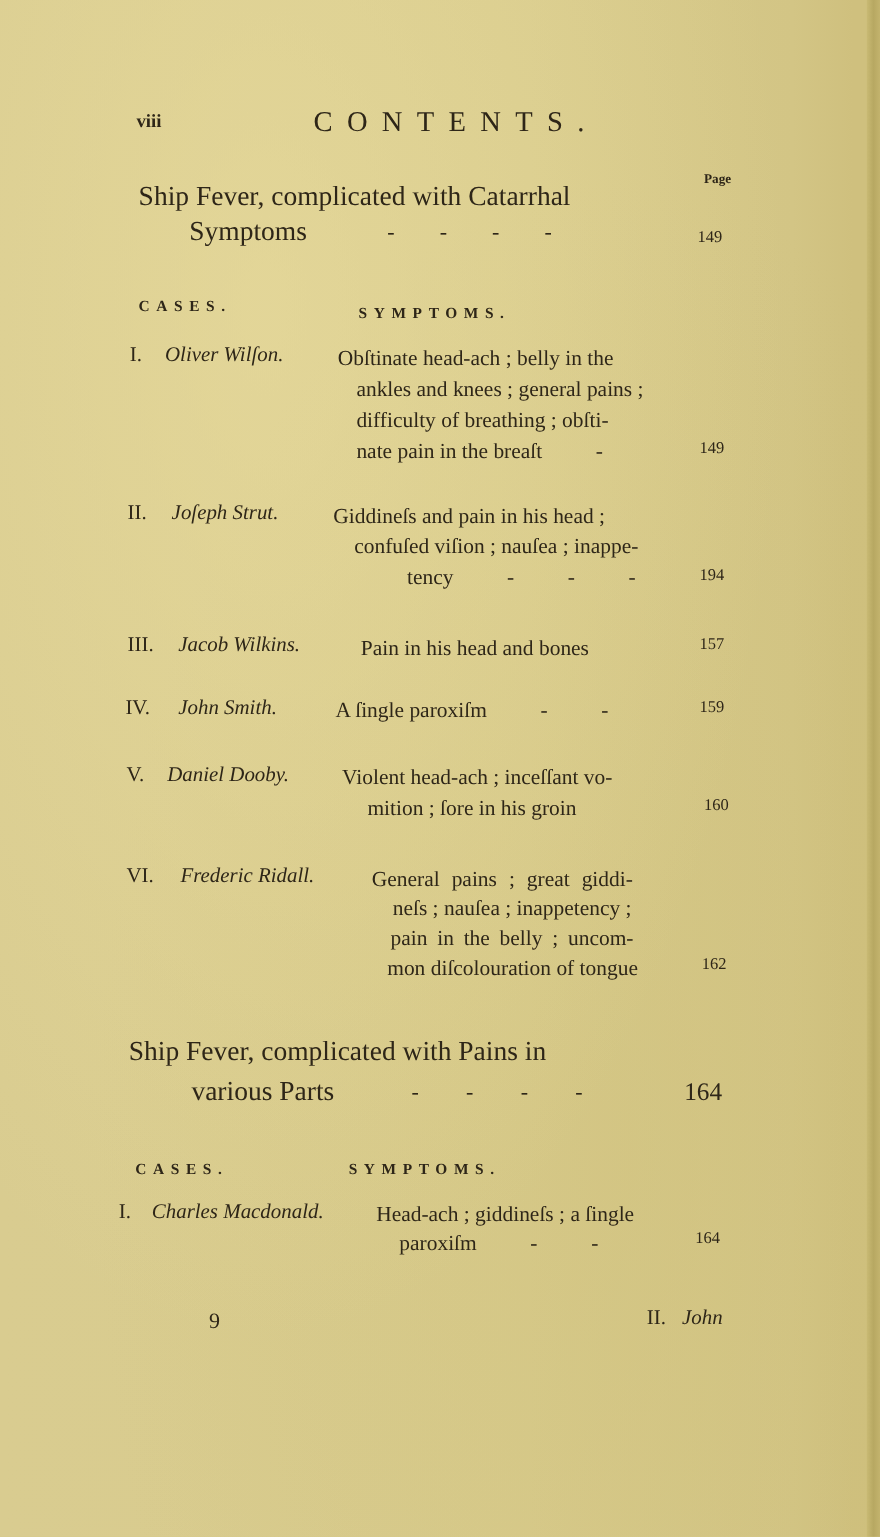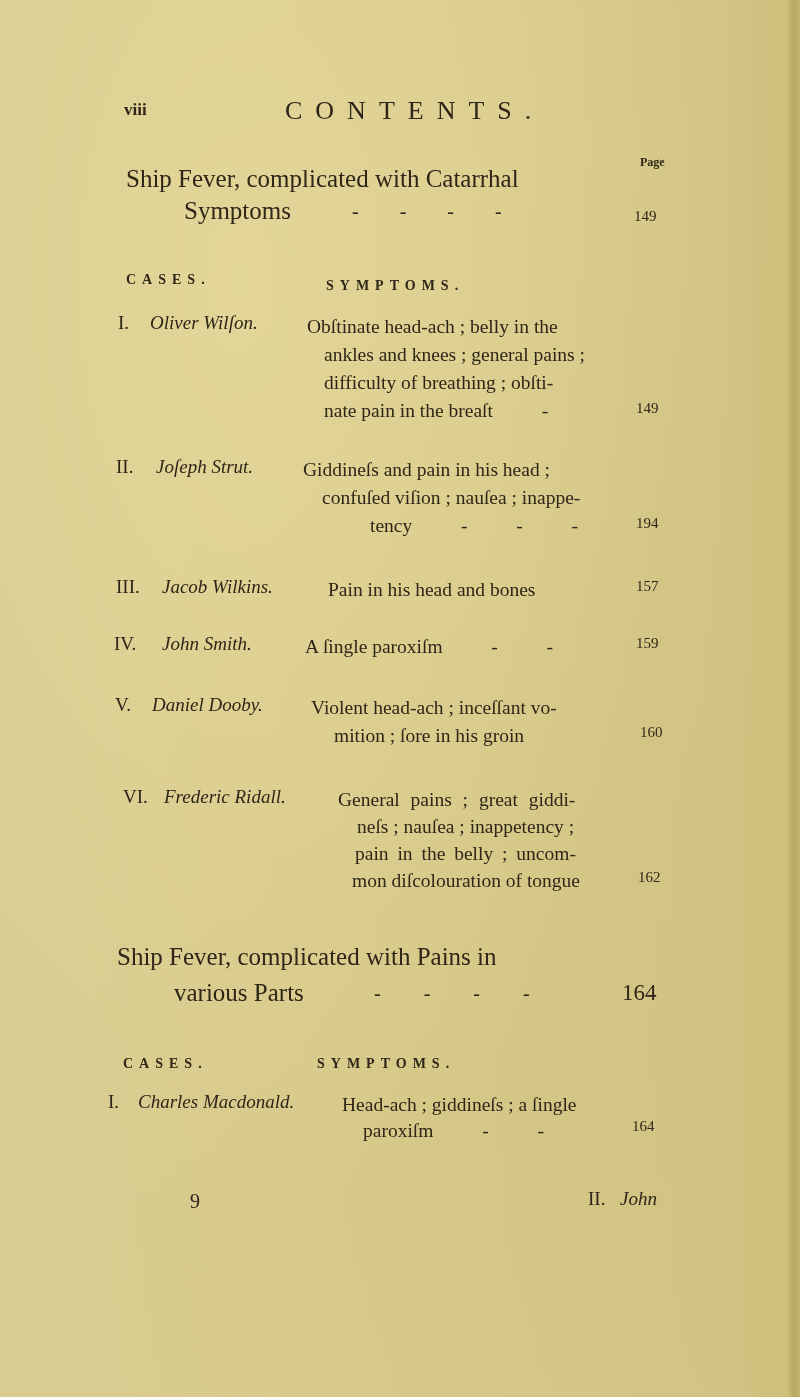--- a/index.html
+++ b/index.html
@@ -33,21 +33,21 @@
 <body>
 
 <div class="edge"></div>
 
 <span class="abs folio">viii</span>
 <span class="abs running-head">CONTENTS.</span>
 <span class="abs page-label">Page</span>
 
 <div>
   <span class="abs section-title" style="left:126px; top:164px;">Ship Fever, complicated with Catarrhal</span>
-  <span class="abs section-title" style="left:172px; top:196px;margin-left:12px;">Symptoms</span>
+  <span class="abs section-title" style="left:172px; top:196px;">Symptoms</span>
   <span class="abs" style="left:352px; top:200px; font-size:20px; word-spacing:36px;">-     -     -     -</span>
   <span class="pageno" style="left:634px; top:208px;">149</span>
 
   <span class="abs cols-head" style="left:126px; top:272px;">CASES.</span>
   <span class="abs cols-head" style="left:326px; top:278px;">SYMPTOMS.</span>
 
   <div>
     <span class="abs case-num" style="left:118px; top:312px;">I.</span>
     <span class="abs case-name" style="left:150px; top:312px;">Oliver Wilſon.</span>
     <span class="abs sym" style="left:307px; top:313px;">Obſtinate head-ach ; belly in the</span>
@@ -82,21 +82,21 @@
 
   <div>
     <span class="abs case-num" style="left:115px; top:694px;">V.</span>
     <span class="abs case-name" style="left:152px; top:694px;">Daniel Dooby.</span>
     <span class="abs sym" style="left:311px; top:694px;">Violent head-ach ; inceſſant vo-</span>
     <span class="abs sym" style="left:334px; top:722px;">mition ; ſore in his groin</span>
     <span class="pageno" style="left:640px; top:724px;">160</span>
   </div>
 
   <div>
-    <span class="abs case-num" style="left:123px; top:786px;">VI.</span>
+    <span class="abs case-num" style="left:115px; top:786px;">VI.</span>
     <span class="abs case-name" style="left:164px; top:786px;">Frederic Ridall.</span>
     <span class="abs sym" style="left:338px; top:786px; word-spacing:6px;">General pains ; great giddi-</span>
     <span class="abs sym" style="left:357px; top:813px;">neſs ; nauſea ; inappetency ;</span>
     <span class="abs sym" style="left:355px; top:840px; word-spacing:4px;">pain in the belly ; uncom-</span>
     <span class="abs sym" style="left:352px; top:867px;">mon diſcolouration of tongue</span>
     <span class="pageno" style="left:638px; top:869px;">162</span>
   </div>
 </div>
 
 <div>

